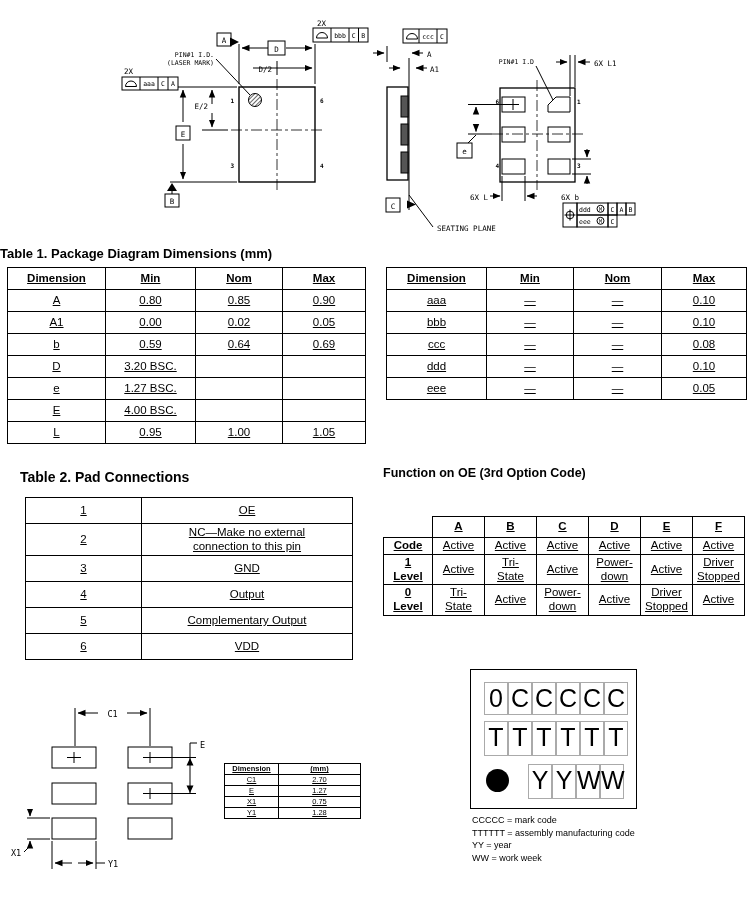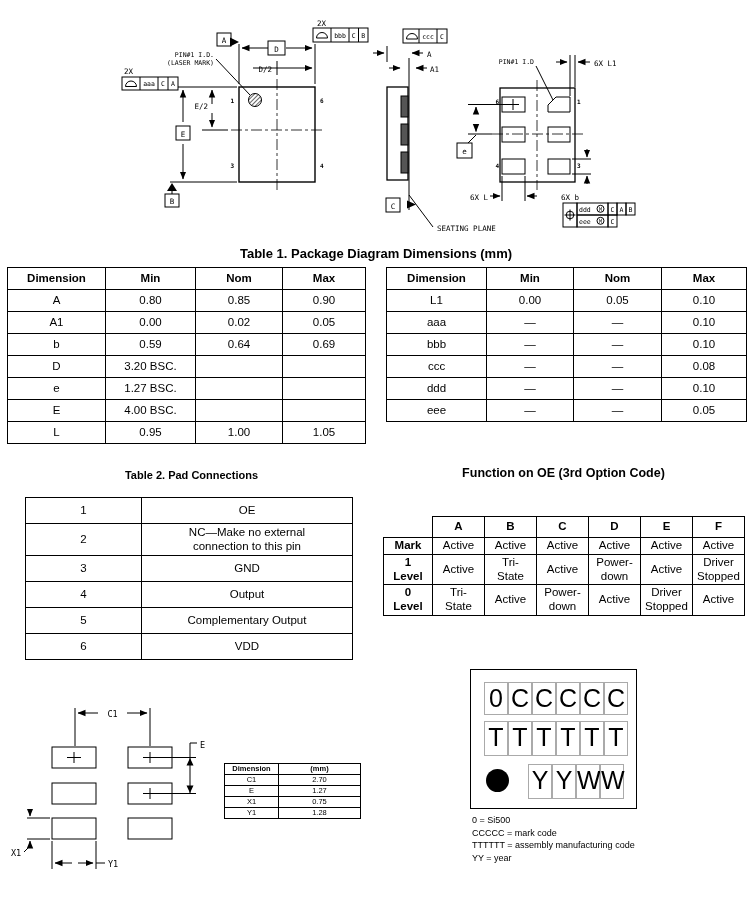--- a/index.html
+++ b/index.html
@@ -3,23 +3,23 @@
 <meta charset="utf-8">
 <style>
   html,body{margin:0;padding:0;background:#fff;}
   #page{position:relative;width:752px;height:920px;background:#fff;overflow:hidden;
         font-family:"Liberation Sans",sans-serif;color:#000;}
   svg text{fill:#000;}
   .dwg-txt{font-family:"DejaVu Sans Mono",monospace;font-size:7.5px;}
   .dwg-sm{font-family:"DejaVu Sans Mono",monospace;font-size:6.5px;}
   .pin-num{font-family:"DejaVu Sans Mono",monospace;font-size:6px;font-weight:bold;}
   .abs{position:absolute;}
-  .tbl-title{font-weight:bold;font-size:13px;text-align:center;}
+  .tbl-title{font-weight:bold;font-size:13px;text-align:left;}
   .cap{font-weight:bold;font-size:13.5px;text-align:center;}
-  table{border-collapse:collapse;table-layout:fixed;}
+  table{border-collapse:collapse;table-layout:fixed;text-decoration:underline;}
   .dtable{border:1.5px solid #000;}
   .dtable th,.dtable td{border:1px solid #000;font-size:11.5px;text-align:center;
     padding:1px 2px;white-space:pre-line;line-height:1.25;}
   .dtable th{font-weight:bold;}
   .t1 tr{height:22px;}
   .t2 tr{height:26px;}
   .t3 th,.t3 td{border:1px solid #000;font-size:11.5px;text-align:center;padding:1px 2px;
     white-space:pre-line;line-height:1.2;}
   .t3 thead tr{height:21px;}
   .t3 td:first-child{font-weight:bold;}
@@ -331,26 +331,20 @@
     <thead>
         <tr>
       <th>Dimension</th>
       <th>Min</th>
       <th>Nom</th>
       <th>Max</th>
     </tr>
       </thead>
     <tbody>
         <tr>
-          <td>L1</td>
-          <td>0.00</td>
-          <td>0.05</td>
-          <td>0.10</td>
-        </tr>
-        <tr>
           <td>aaa</td>
           <td>—</td>
           <td>—</td>
           <td>0.10</td>
         </tr>
         <tr>
           <td>bbb</td>
           <td>—</td>
           <td>—</td>
           <td>0.10</td>
@@ -369,21 +363,21 @@
         </tr>
         <tr>
           <td>eee</td>
           <td>—</td>
           <td>—</td>
           <td>0.05</td>
         </tr>
       </tbody>
   </table>
 
-  <div class="abs tbl-title" style="left:28px;top:469px;width:327px;font-size:11px">Table 2. Pad Connections</div>
+  <div class="abs tbl-title" style="left:20px;top:469px;width:327px;font-size:14px">Table 2. Pad Connections</div>
   <table class="abs dtable t2" style="left:25px;top:497px;width:327px">
     <colgroup>
         <col style="width:116px">
         <col style="width:211px">
       </colgroup>
     <tbody>
         <tr>
           <td>1</td>
           <td>OE</td>
         </tr>
@@ -430,21 +424,21 @@
       <th>A</th>
       <th>B</th>
       <th>C</th>
       <th>D</th>
       <th>E</th>
       <th>F</th>
     </tr>
       </thead>
     <tbody>
         <tr>
-          <td>Mark</td>
+          <td>Code</td>
           <td>Active</td>
           <td>Active</td>
           <td>Active</td>
           <td>Active</td>
           <td>Active</td>
           <td>Active</td>
         </tr>
         <tr>
           <td>1
 Level</td>
@@ -587,20 +581,20 @@
     <div class="abs" style="left:15px;top:99px;width:23px;height:23px;border-radius:50%;background:#000"></div>
     <div class="mark-row" style="left:57px;top:94px;height:33px">
         <span class="mcell">Y</span>
         <span class="mcell">Y</span>
         <span class="mcell">W</span>
         <span class="mcell">W</span>
       </div>
   </div>
 
   <div class="abs" style="left:472px;top:814px;width:260px">
-      <div class="legend-line">0 = Si500</div>
       <div class="legend-line">CCCCC = mark code</div>
       <div class="legend-line">TTTTTT = assembly manufacturing code</div>
       <div class="legend-line">YY = year</div>
+      <div class="legend-line">WW = work week</div>
     </div>
 
 
 </div>
 
 </body></html>

